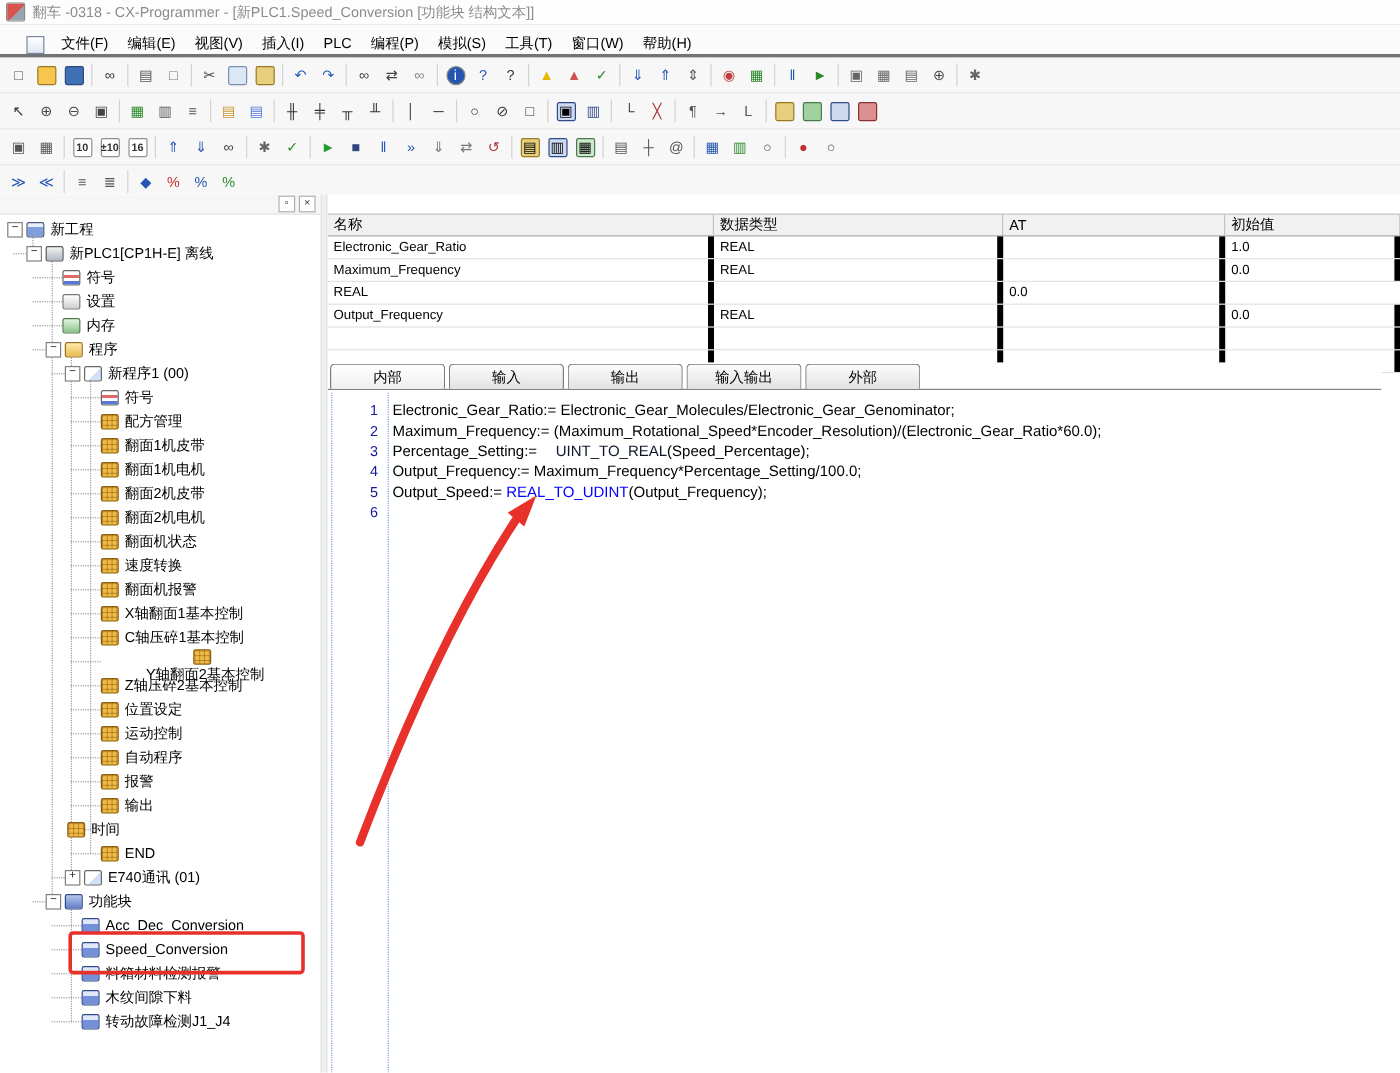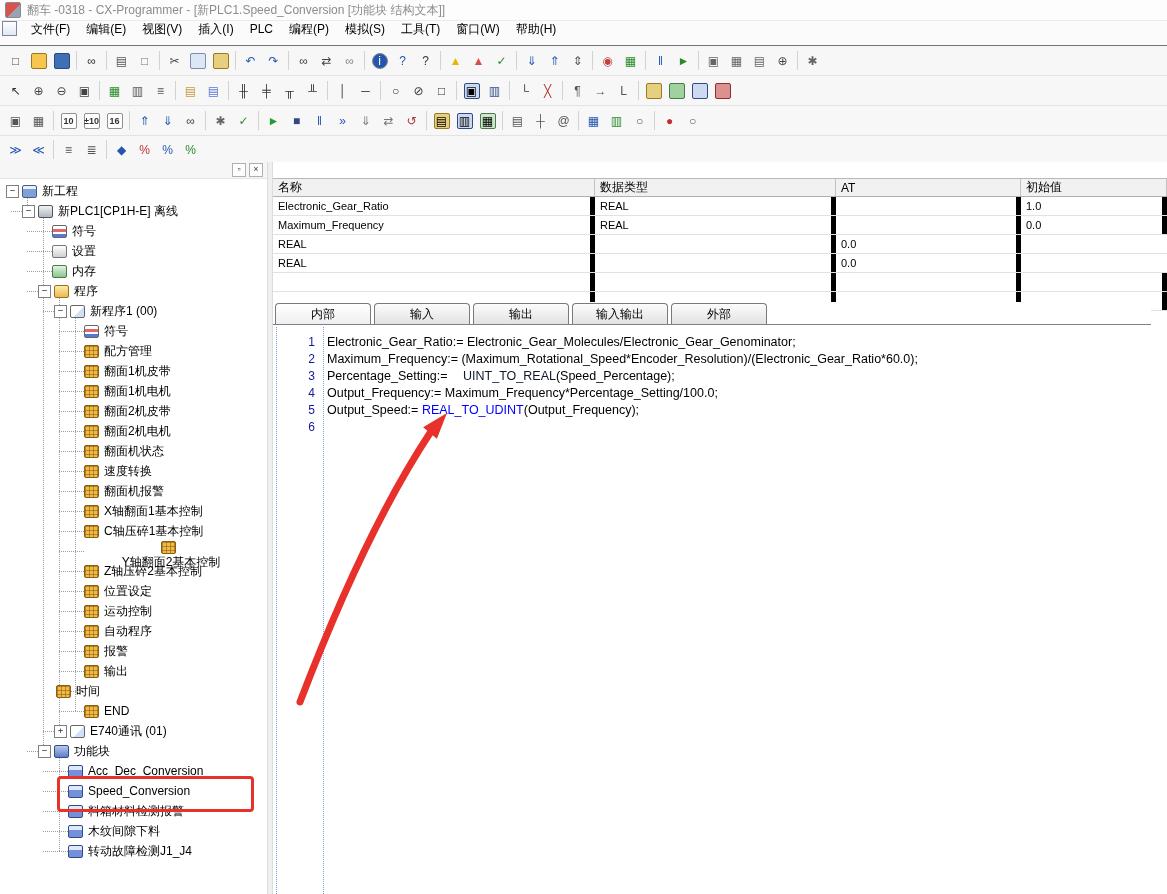--- a/index.html
+++ b/index.html
@@ -5,21 +5,21 @@
   html,body{margin:0;padding:0;background:#fff;}
   body{font-family:"Liberation Sans","DejaVu Sans",sans-serif;font-size:12px;color:#000;}
   .window{position:relative;width:1167px;height:894px;background:#fff;overflow:hidden;}
 
   
   .titlebar{height:20px;display:flex;align-items:center;padding:0 5px;background:#fdfdfd;border-bottom:1px solid #ececec;}
   .appicon{width:14px;height:14px;border-radius:2px;background:linear-gradient(135deg,#d9534f 55%,#9aa4ae 55%);border:1px solid #8a8a8a;margin-right:6px;flex:none;}
   .titletext{color:#8c8c8c;font-size:12px;white-space:nowrap;}
 
   
-  .menubar{height:24px;display:flex;align-items:flex-start;background:#fbfbfb;border-bottom:1px solid #737373;padding-left:0;}
+  .menubar{height:24px;display:flex;align-items:flex-end;background:#fbfbfb;border-bottom:3px solid #737373;padding-left:20px;}
   .mdiicon{width:13px;height:13px;background:linear-gradient(180deg,#fff,#dfe8f4);border:1px solid #7a86a0;margin:0 6px 0 2px;flex:none;}
   .mitem{padding:2px 8px;cursor:default;}
 
   
   .toolbar{height:29px;display:flex;align-items:center;background:#f7f7f7;border-bottom:1px solid #e3e3e3;padding-left:4px;}
   .toolbar.last{height:27px;}
   .ti{width:23px;height:23px;display:flex;align-items:center;justify-content:center;border-radius:2px;}
   .tii{width:16px;height:16px;display:flex;align-items:center;justify-content:center;font-size:12px;line-height:16px;border-radius:2px;box-sizing:border-box;}
   .tii.txt{font-size:9px;font-weight:bold;background:#fff;border:1px solid #909090;color:#333;}
   .tsep{width:1px;height:19px;background:#d2d2d2;margin:0 3px;flex:none;}
@@ -660,20 +660,21 @@
               <div>REAL</div>
               <div></div>
               <div>0.0</div>
             </div>
             <div class="vrow">
               <div>REAL</div>
               <div></div>
               <div>0.0</div>
             </div>
             <div class="vrow">
+              <div>Output_Frequency</div>
               <div>REAL</div>
               <div></div>
               <div>0.0</div>
             </div>
             <div class="vrow">
               <div></div>
               <div></div>
               <div></div>
               <div></div>
             </div>

